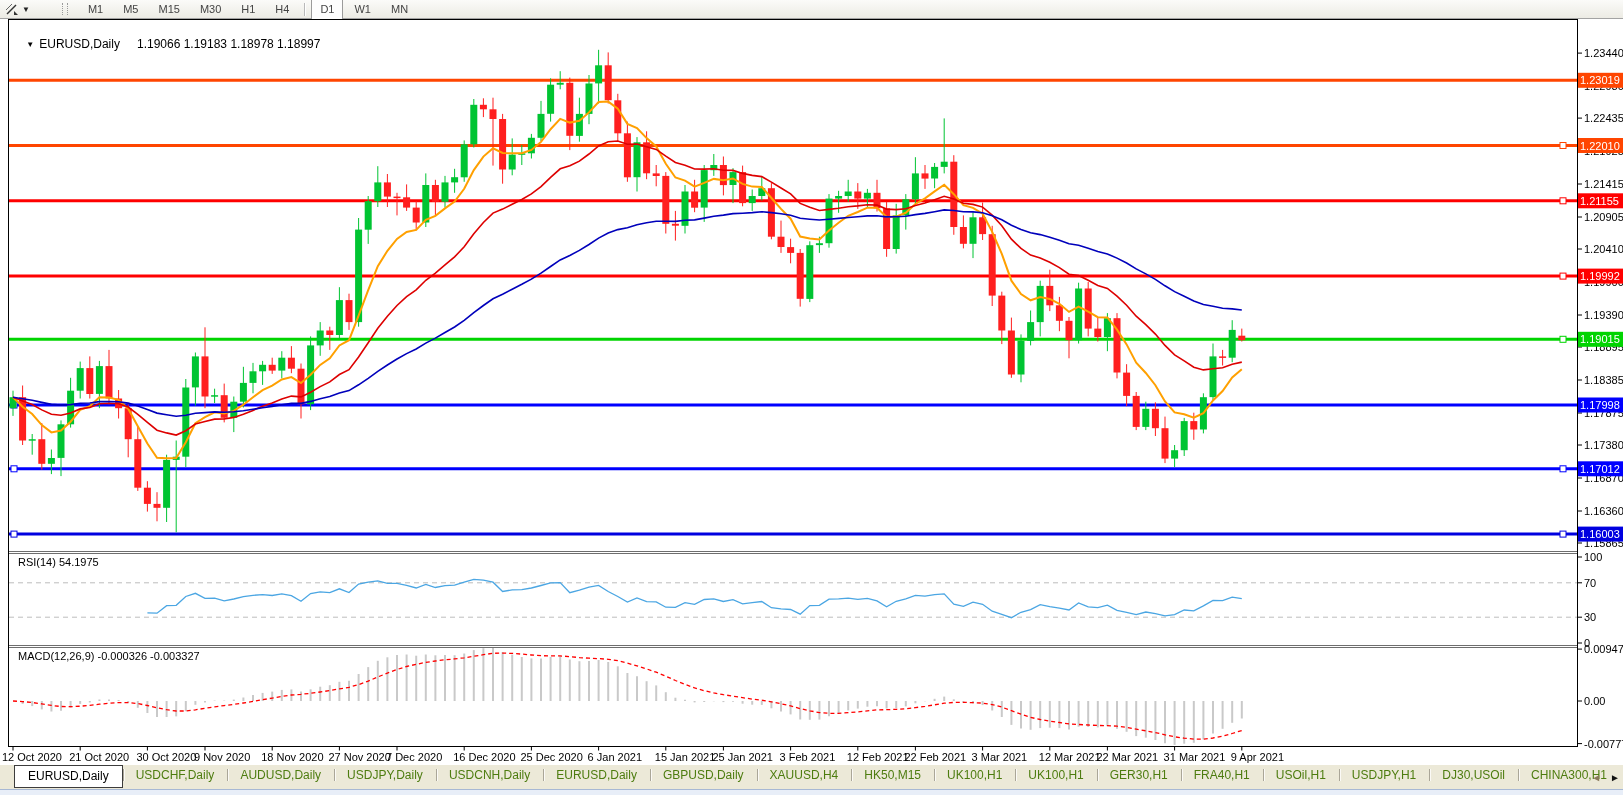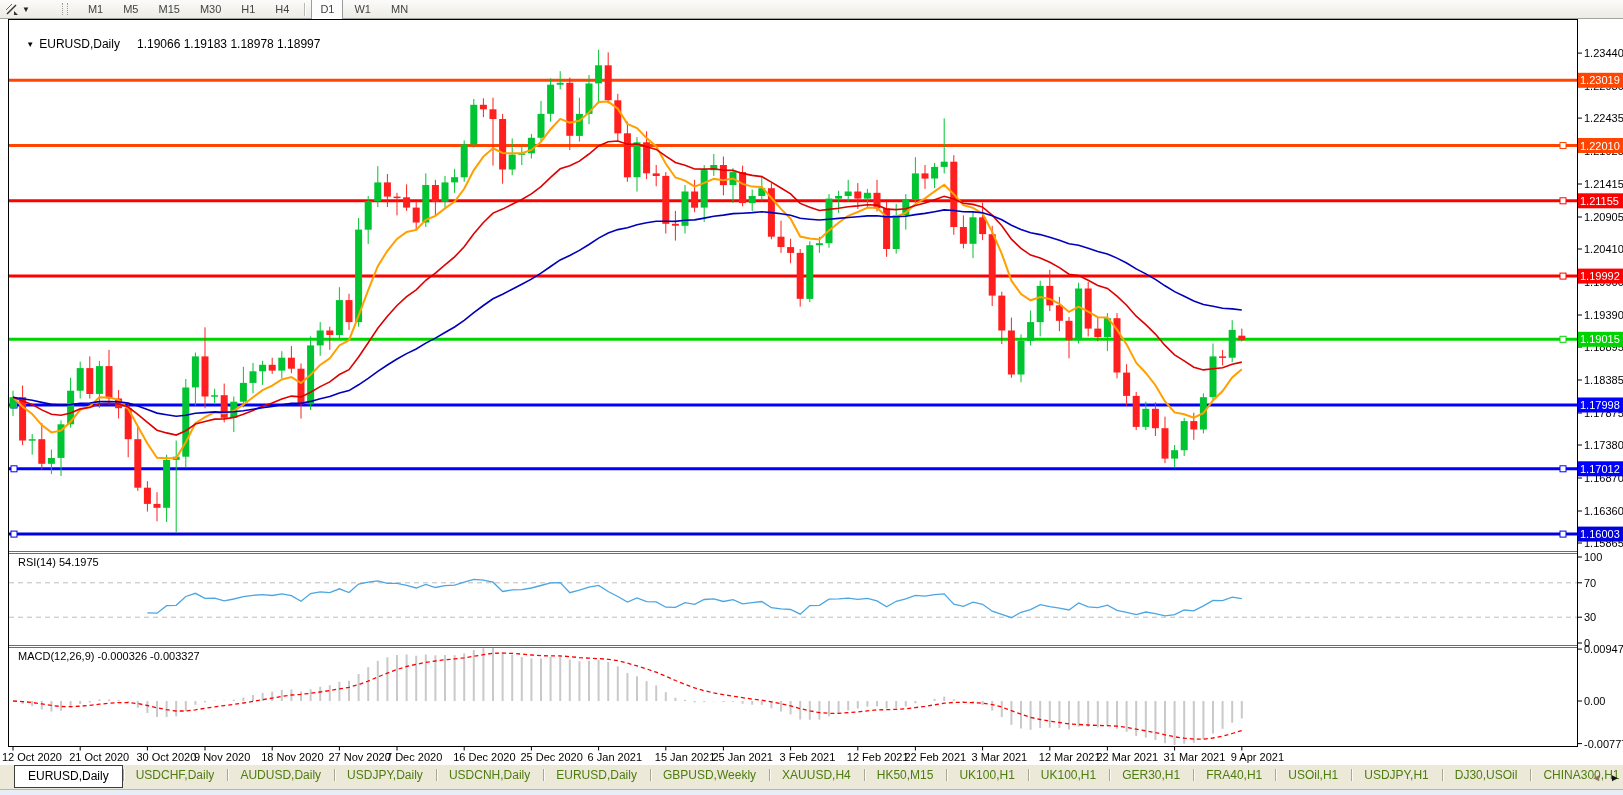--- a/index.html
+++ b/index.html
@@ -638,21 +638,21 @@
 </div>
 
 <div class="tabbar">
   <div id="tabs-holder" style="display:flex;align-items:flex-end">
       <div class="tab active">EURUSD,Daily</div>
       <div class="tab sep">USDCHF,Daily</div>
       <div class="tab sep">AUDUSD,Daily</div>
       <div class="tab sep">USDJPY,Daily</div>
       <div class="tab sep">USDCNH,Daily</div>
       <div class="tab sep">EURUSD,Daily</div>
-      <div class="tab sep">GBPUSD,Weekly</div>
+      <div class="tab sep">GBPUSD,Daily</div>
       <div class="tab sep">XAUUSD,H4</div>
       <div class="tab sep">HK50,M15</div>
       <div class="tab sep">UK100,H1</div>
       <div class="tab sep">UK100,H1</div>
       <div class="tab sep">GER30,H1</div>
       <div class="tab sep">FRA40,H1</div>
       <div class="tab sep">USOil,H1</div>
       <div class="tab sep">USDJPY,H1</div>
       <div class="tab sep">DJ30,USOil</div>
       <div class="tab sep">CHINA300,H1</div>

